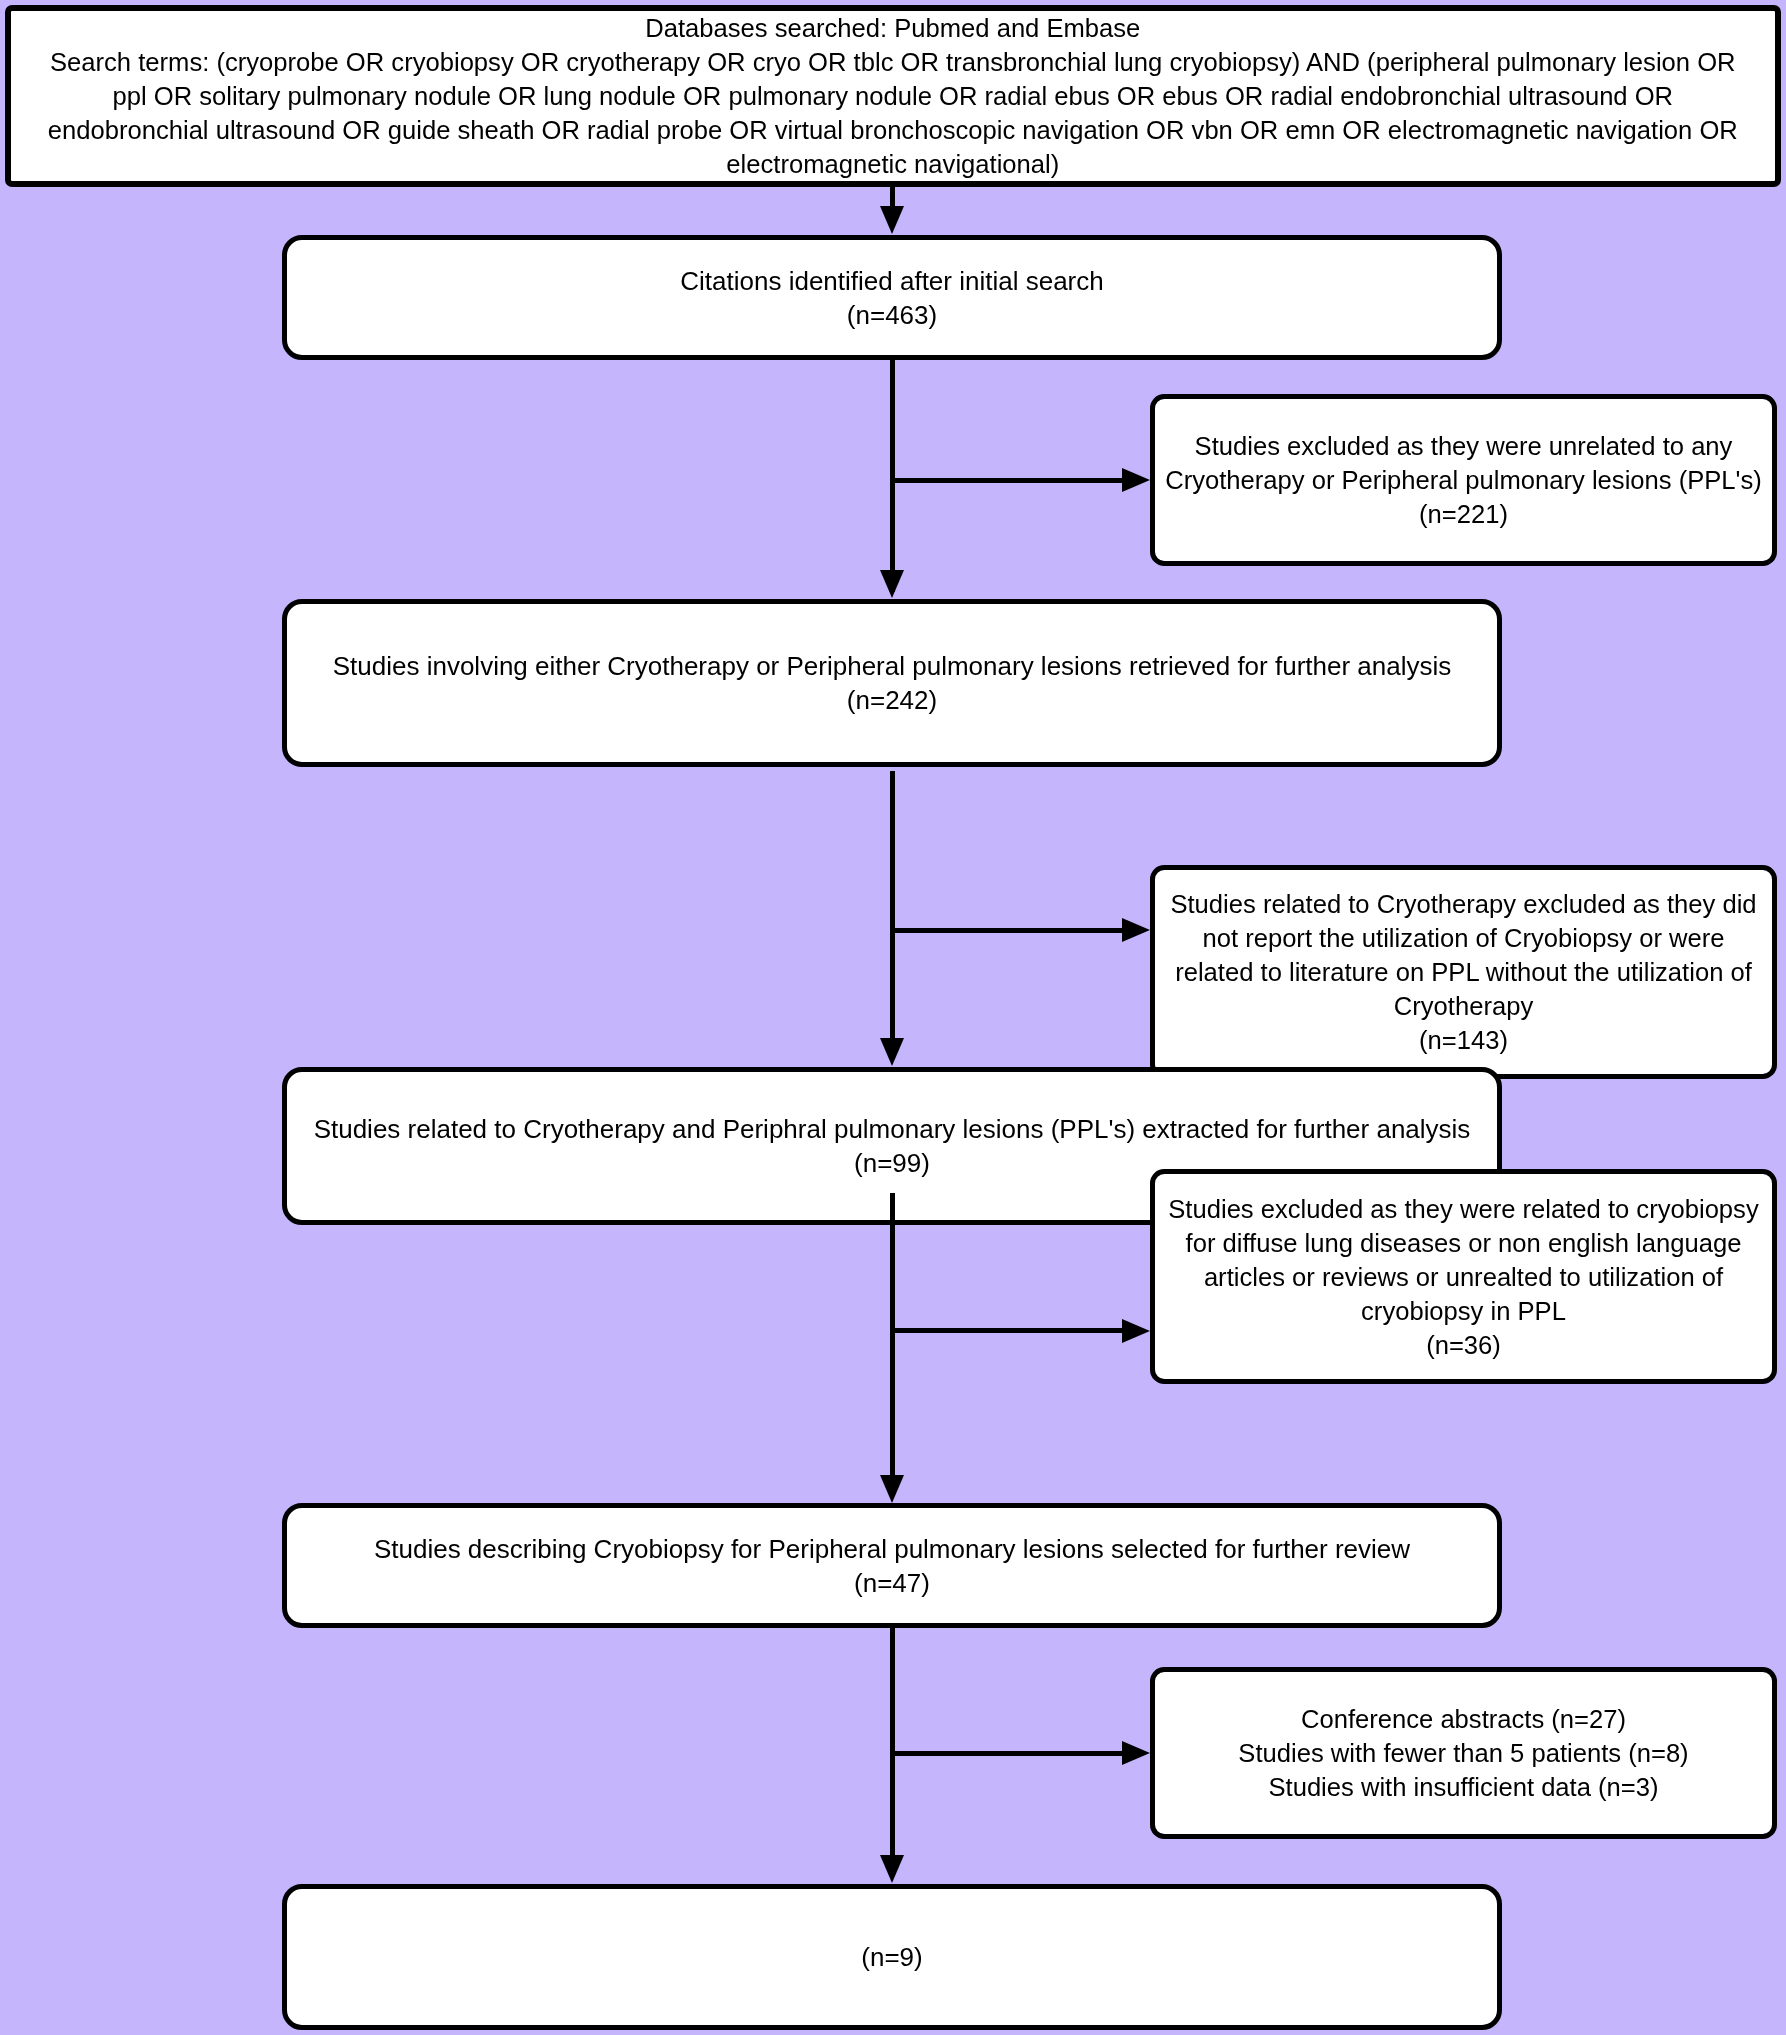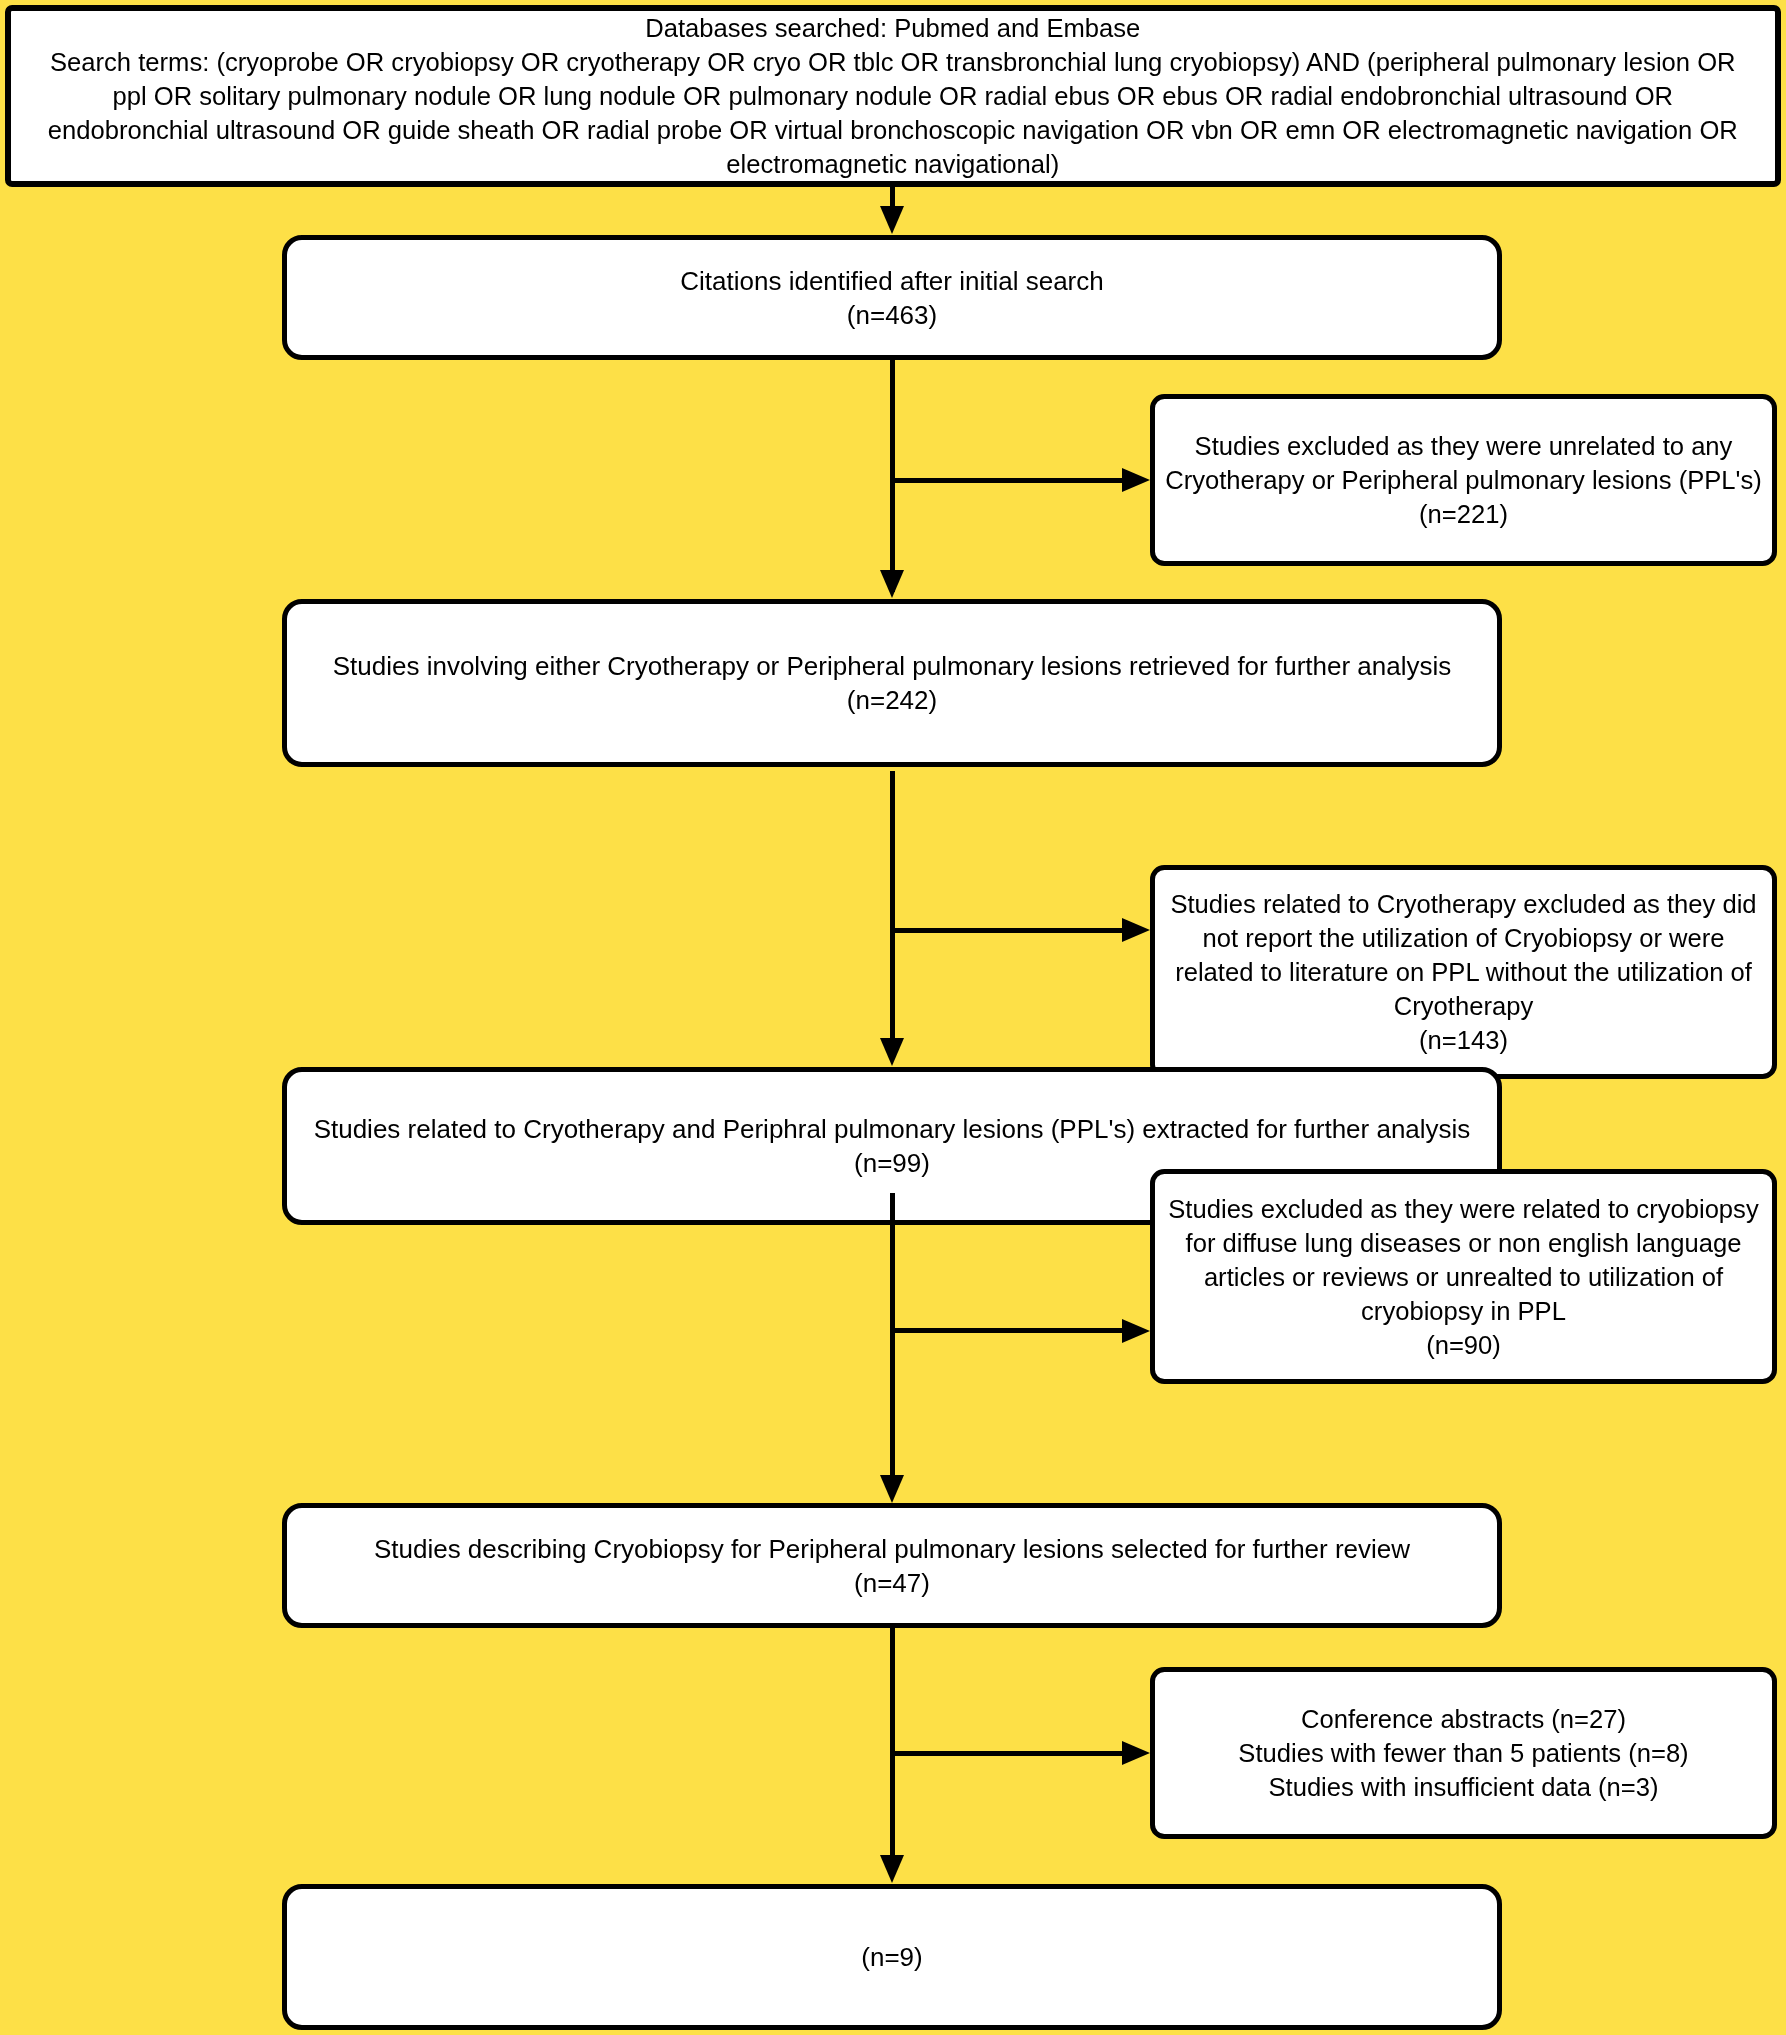--- a/index.html
+++ b/index.html
@@ -4,21 +4,21 @@
 <style>
   html, body {
     margin: 0;
     padding: 0;
     background: #ffffff;
   }
   .canvas {
     position: relative;
     width: 1786px;
     height: 2035px;
-    background: #fde047;
+    background: #c4b5fd;
     font-family: "Liberation Sans", "DejaVu Sans", sans-serif;
     color: #000000;
   }
   .box {
     position: absolute;
     box-sizing: border-box;
     background: #ffffff;
     border: 5.3px solid #000000;
     display: flex;
     flex-direction: column;
@@ -163,21 +163,21 @@
     <div>(n=99)</div>
   </div>
 
   <div class="vline vl-4"></div>
   <div class="arrow-down ad-4"></div>
   <div class="hline hl-3"></div>
   <div class="arrow-right ar-3"></div>
 
   <div class="box excl-box eb-3">
     <div>Studies excluded as they were related to cryobiopsy for diffuse lung diseases or non english language articles or reviews or unrealted to utilization of cryobiopsy in PPL</div>
-    <div>(n=90)</div>
+    <div>(n=36)</div>
   </div>
 
   <div class="box flow-box fb-selected-review">
     <div>Studies describing Cryobiopsy for Peripheral pulmonary lesions selected for further review</div>
     <div>(n=47)</div>
   </div>
 
   <div class="vline vl-5"></div>
   <div class="arrow-down ad-5"></div>
   <div class="hline hl-4"></div>

